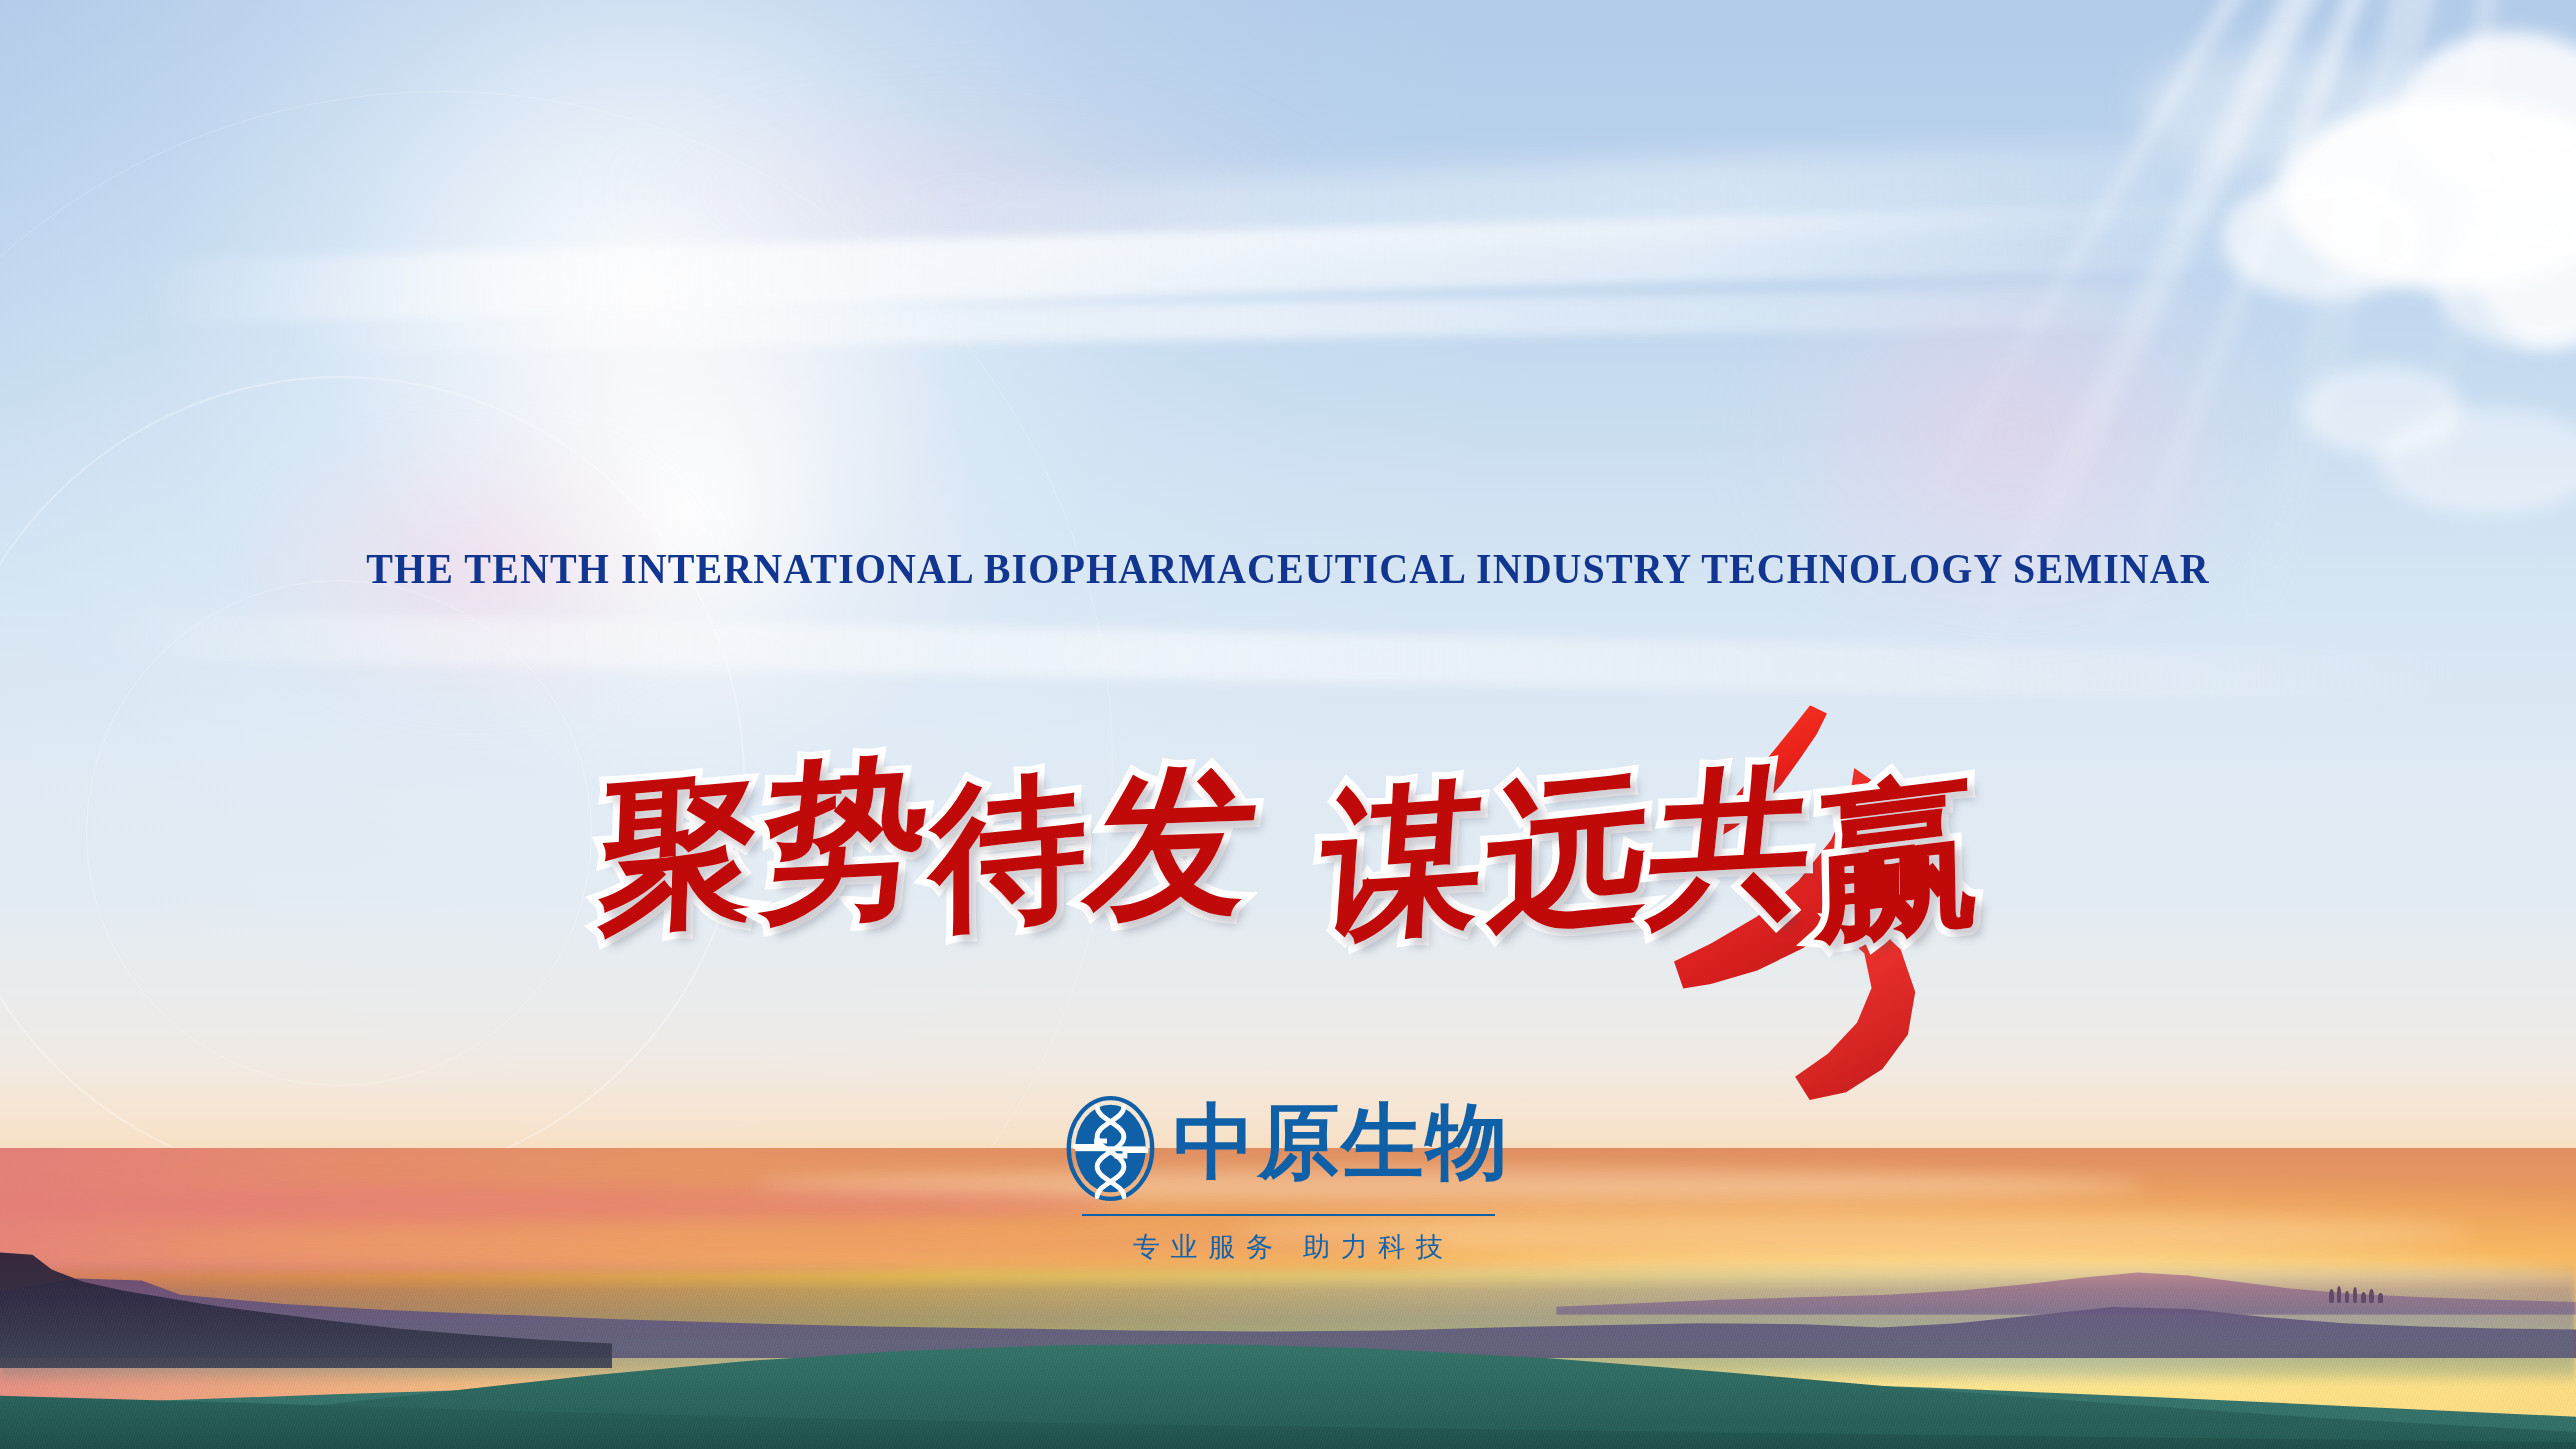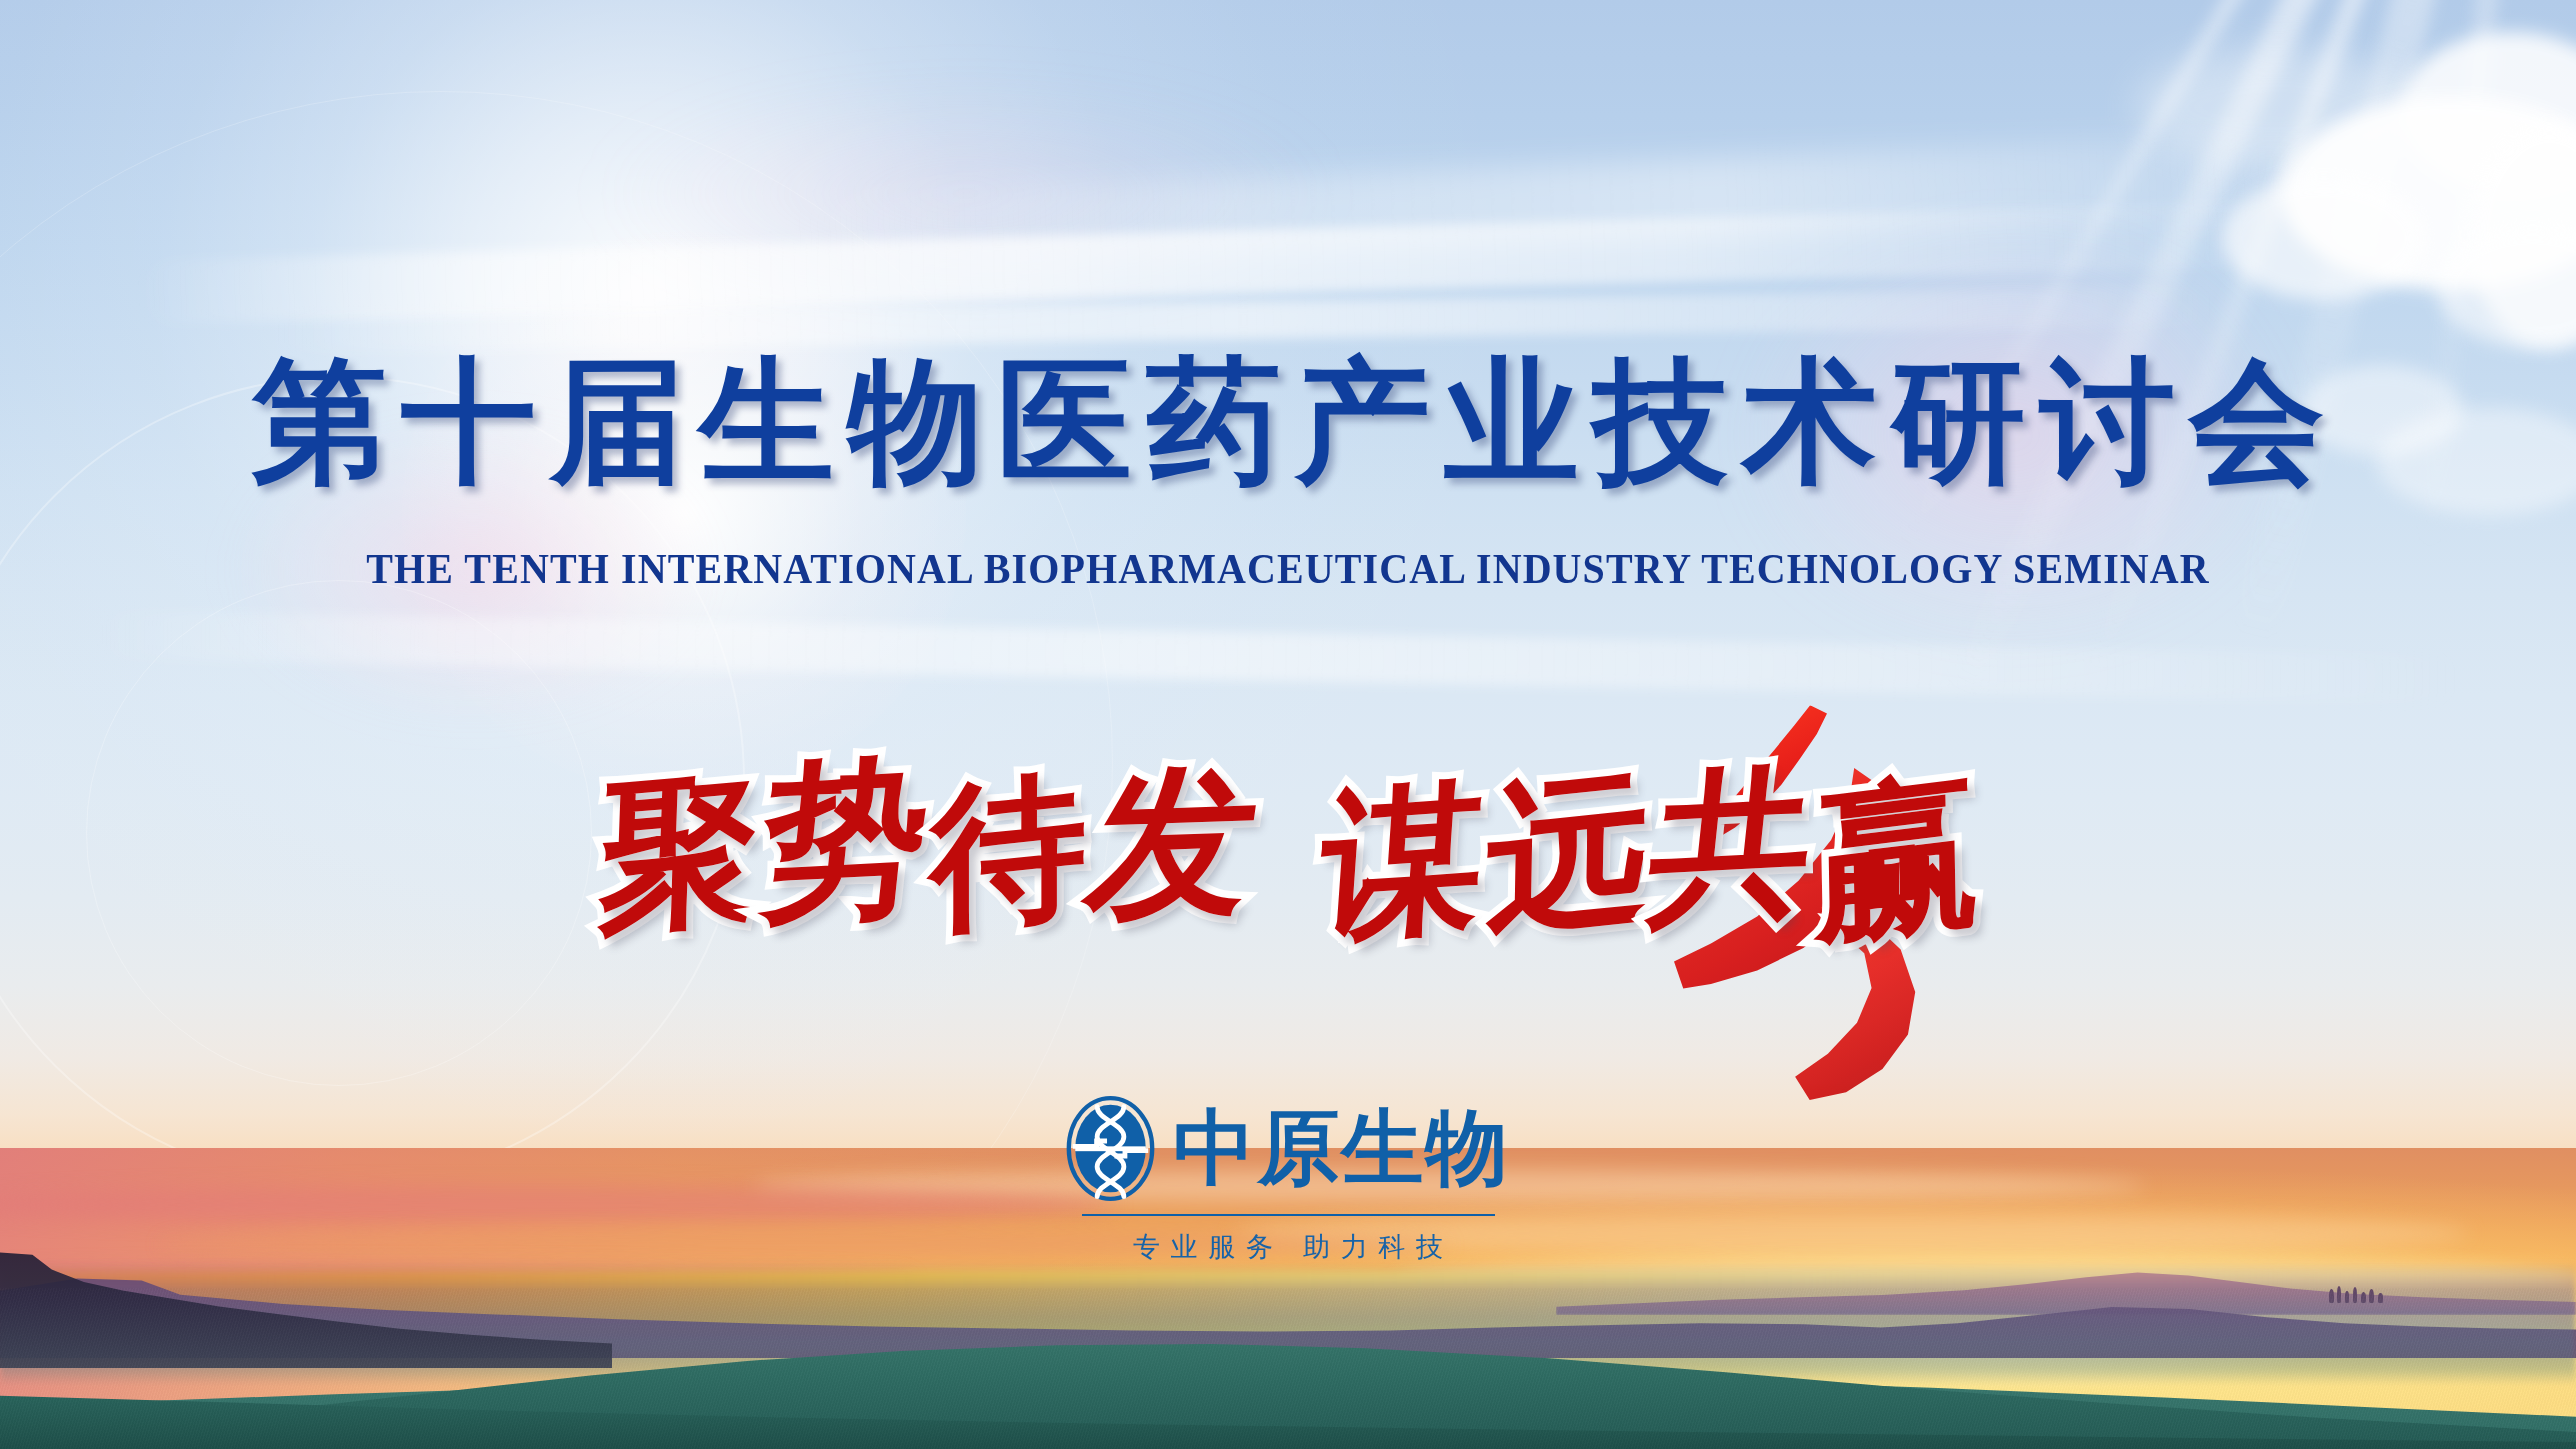--- a/index.html
+++ b/index.html
@@ -344,21 +344,21 @@
   .calli .c8{transform:rotate(-7deg) skewX(-6deg) translateY(9.7px) scale(1.04);}
 
   
   .logo-block{
     position:absolute;left:0;top:1095px;width:2576px;
     display:flex;flex-direction:column;align-items:center;
   }
   .logo-row{display:flex;align-items:center;gap:18px;}
   .logo-mark{width:89px;height:107px;flex:0 0 auto;}
   .logo-word{
-    font-family:Liberation Serif, serif;
+    font-family:Liberation Mono, monospace;
     font-weight:700;
     font-size:82px;
     line-height:1;
     letter-spacing:2.1px;
     color:#1060a8;
     white-space:nowrap;
   }
   .logo-rule{
     width:413px;height:2.7px;background:#1060a8;margin-top:11.8px;
   }
@@ -433,21 +433,20 @@
     <div class="haze"></div>
     <div class="butte"></div>
     <div class="hill-back"></div>
     <div class="hill-mid"></div>
     <div class="hill-front"></div>
     <div class="hill-grain"></div>
   </div>
 
   <div class="content">
 
-    <div class="title-cn">第十届生物医药产业技术研讨会</div>
 
     <div class="title-en">THE TENTH INTERNATIONAL BIOPHARMACEUTICAL INDUSTRY TECHNOLOGY SEMINAR</div>
 
     <div class="slogan-wrap">
       <div class="ribbon rb1"></div>
       <div class="ribbon rb2"></div>
       <div class="ribbon rb3"></div>
       <div class="calli">
         <div class="calli-group">
           <span class="c1">聚</span>

